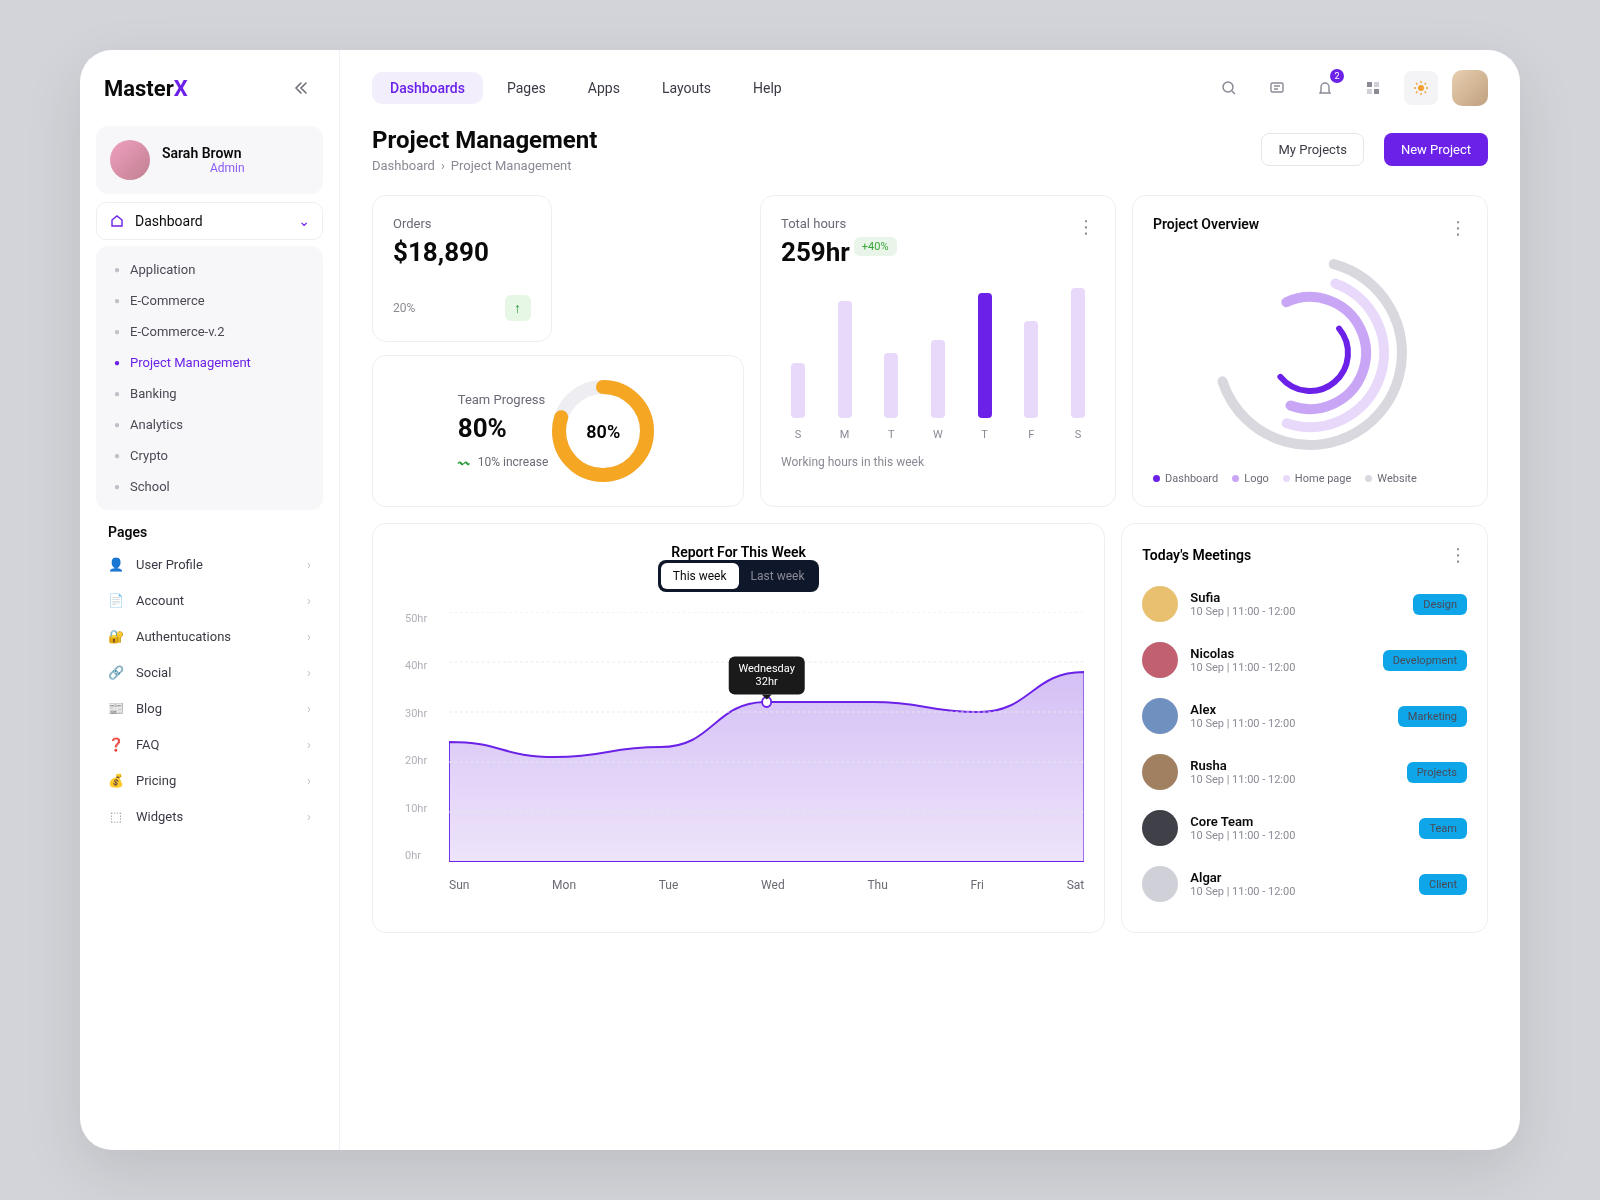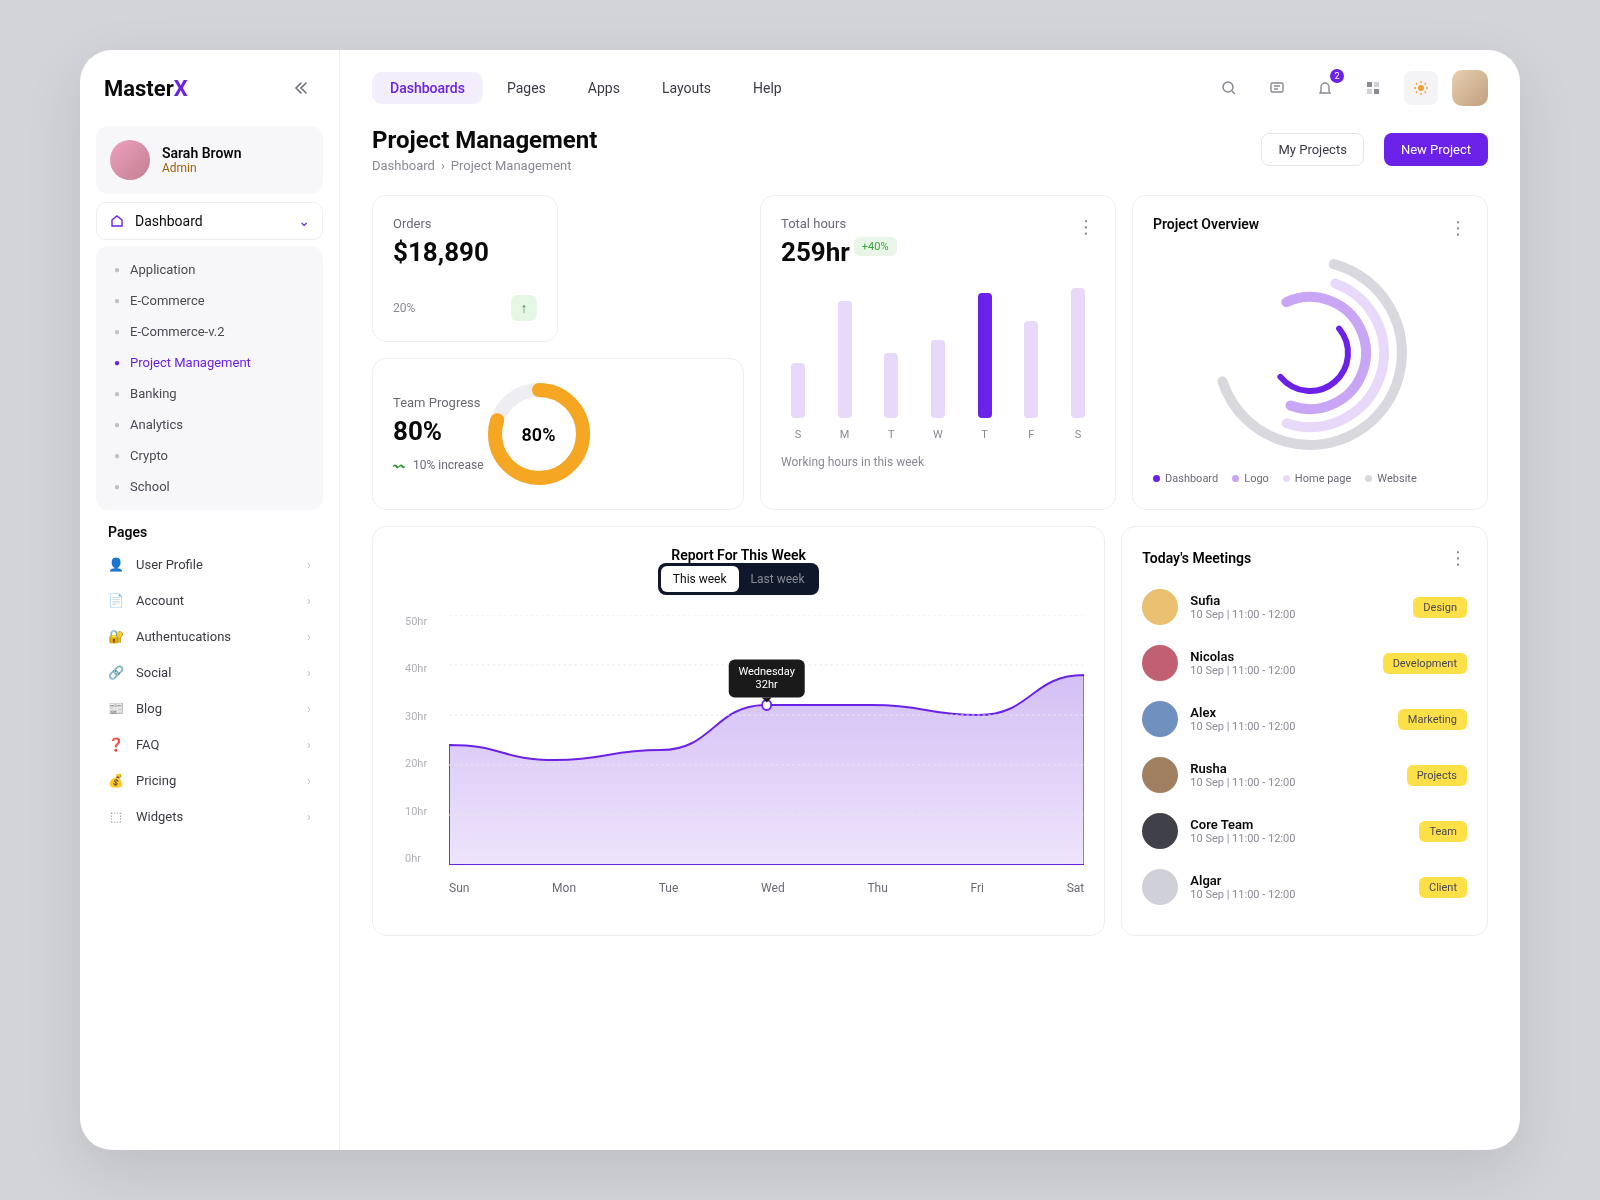--- a/index.html
+++ b/index.html
@@ -6,21 +6,21 @@
 body { background:#d2d4d9; display:flex; align-items:center; justify-content:center; min-height:1200px; }
 .frame { width:1440px; height:1100px; background:#fff; border-radius:32px; display:flex; overflow:hidden; box-shadow:0 20px 60px rgba(0,0,0,0.1); }
 .sidebar { width:260px; padding:24px 16px; border-right:1px solid #f0f0f2; display:flex; flex-direction:column; gap:8px; }
 .logo-row { display:flex; align-items:center; justify-content:space-between; padding:0 8px 16px; }
 .logo { font-size:22px; font-weight:700; color:#0a0a0a; }
 .logo span.x { color:#6b21e8; }
 .collapse-btn { width:28px; height:28px; display:flex; align-items:center; justify-content:center; cursor:pointer; }
 .user-card { background:#f7f7f9; border-radius:12px; padding:14px; display:flex; align-items:center; gap:12px; }
 .avatar-sm { width:40px; height:40px; border-radius:50%; background:linear-gradient(135deg,#f0a0c0,#c08090); }
 .user-name { font-size:14px; font-weight:600; color:#0a0a0a; }
-.user-role { font-size:12px; color:#a16207; }
+.user-role { font-size:12px; color:#8b5cf6;margin-left:48px; }
 .nav-section { display:flex; flex-direction:column; }
 .nav-item { display:flex; align-items:center; justify-content:space-between; padding:10px 12px; border-radius:10px; font-size:14px; color:#0a0a0a; cursor:pointer; }
 .nav-item.active { background:#fff; border:1px solid #eee; }
 .nav-item .left { display:flex; align-items:center; gap:10px; }
 .nav-icon { width:16px; height:16px; display:inline-flex; align-items:center; justify-content:center; color:#8a8a95; }
 .nav-icon.purple { color:#6b21e8; }
 .chev { color:#c0c0c8; }
 .sub-list { background:#f7f7f9; border-radius:12px; padding:8px 0; margin-top:6px; }
 .sub-item { display:flex; align-items:center; gap:10px; padding:8px 18px; font-size:13px; color:#4a4a55; cursor:pointer; }
 .sub-item.selected { color:#6b21e8; }
@@ -48,22 +48,22 @@
 .btn.outline { background:#fff; border-color:#e5e5ea; color:#3a3a45; }
 .btn.primary { background:#6b21e8; color:#fff; }
 .grid { display:grid; grid-template-columns:1fr 1fr 2fr 2fr; gap:16px; margin-bottom:16px; }
 .card { background:#fff; border:1px solid #eeeef2; border-radius:14px; padding:20px; }
 .card-label { font-size:13px; color:#6a6a75; margin-bottom:6px; }
 .card-value { font-size:26px; font-weight:700; color:#0a0a0a; }
 .card-foot { display:flex; align-items:center; justify-content:space-between; margin-top:28px; font-size:12px; color:#8a8a95; }
 .arrow-box { width:26px; height:26px; border-radius:6px; display:flex; align-items:center; justify-content:center; font-size:14px; }
 .arrow-box.up { background:#e6f7e6; color:#2a9a3a; }
 .arrow-box.down { background:#fde8e8; color:#d04545; }
-.stack-left { grid-column:1 / span 2; display:grid; grid-template-columns:1fr 1fr; gap:0; }
-.team-card { grid-column:1 / span 2; display:flex; justify-content:flex-start; align-items:center;margin-top:16px; }
+.stack-left { grid-column:1 / span 2; display:grid; grid-template-columns:1fr 1fr; gap:13px; }
+.team-card { grid-column:1 / span 2; display:flex; justify-content:center; align-items:center; }
 .donut-wrap { position:relative; width:110px; height:110px; }
 .donut-wrap .pct { position:absolute; top:50%; left:50%; transform:translate(-50%,-50%); font-size:18px; font-weight:600; }
 .increase { display:flex; align-items:center; gap:8px; font-size:12px; color:#6a6a75; margin-top:10px; }
 .increase .tick { color:#2a9a3a; }
 .hours-card .hdr { display:flex; justify-content:space-between; align-items:flex-start; }
 .hours-val-row { display:flex; align-items:flex-start; gap:4px; }
 .pill { background:#e8f5e8; color:#3aa53a; font-size:11px; padding:3px 8px; border-radius:6px; }
 .more-dots { color:#8a8a95; cursor:pointer; font-size:18px; }
 .bars { display:flex; align-items:flex-end; justify-content:space-between; height:150px; margin-top:24px; padding:0 4px; }
 .bar-col { display:flex; flex-direction:column; align-items:center; gap:10px; width:26px; }
@@ -83,21 +83,21 @@
 .y-axis { position:absolute; left:0; top:0; bottom:30px; display:flex; flex-direction:column; justify-content:space-between; font-size:11px; color:#b0b0b8; }
 .plot { position:absolute; left:44px; right:0; top:0; bottom:30px; }
 .x-axis { position:absolute; left:44px; right:0; bottom:0; display:flex; justify-content:space-between; font-size:12px; color:#6a6a75; }
 .tooltip-box { position:absolute; background:#1a1a1a; color:#fff; font-size:11px; padding:6px 10px; border-radius:6px; text-align:center; transform:translate(-50%,-120%); }
 .tooltip-box::after { content:''; position:absolute; top:100%; left:50%; transform:translateX(-50%); border:5px solid transparent; border-top-color:#1a1a1a; }
 .meetings-card .meeting { display:flex; align-items:center; justify-content:space-between; padding:10px 0; }
 .meeting-left { display:flex; align-items:center; gap:12px; }
 .meeting-av { width:36px; height:36px; border-radius:50%; }
 .meeting-name { font-size:13px; font-weight:600; color:#0a0a0a; }
 .meeting-time { font-size:11px; color:#8a8a95; }
-.meeting-tag { background:#fde047; color:#4a4a55; font-size:11px; padding:4px 10px; border-radius:6px; }
+.meeting-tag { background:#0ea5e9; color:#4a4a55; font-size:11px; padding:4px 10px; border-radius:6px; }
 </style>
 </head>
 <body>
 
 <div class="frame">
 
   <aside class="sidebar">
     <div class="logo-row">
       <div class="logo"><span>Master</span><span class="x">X</span></div>
       <div class="collapse-btn">

